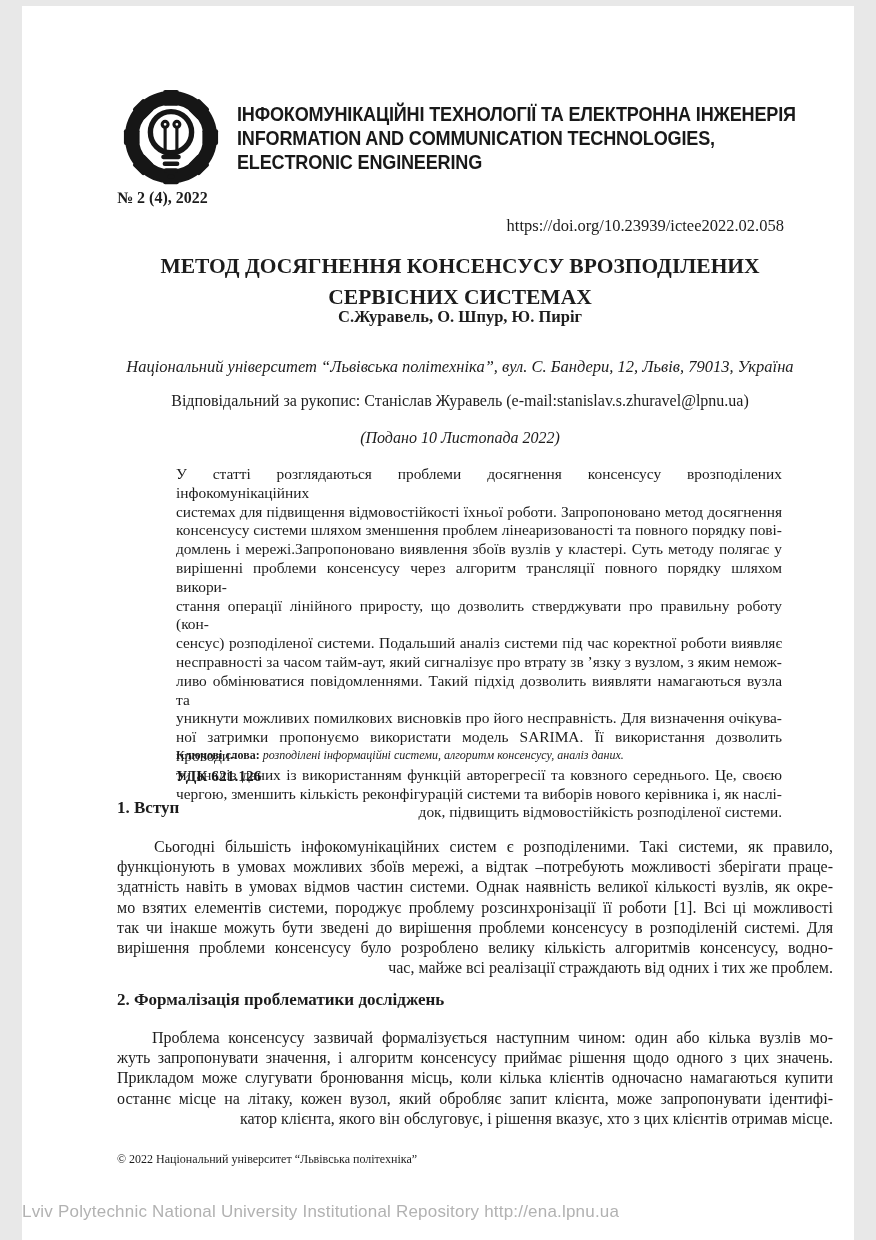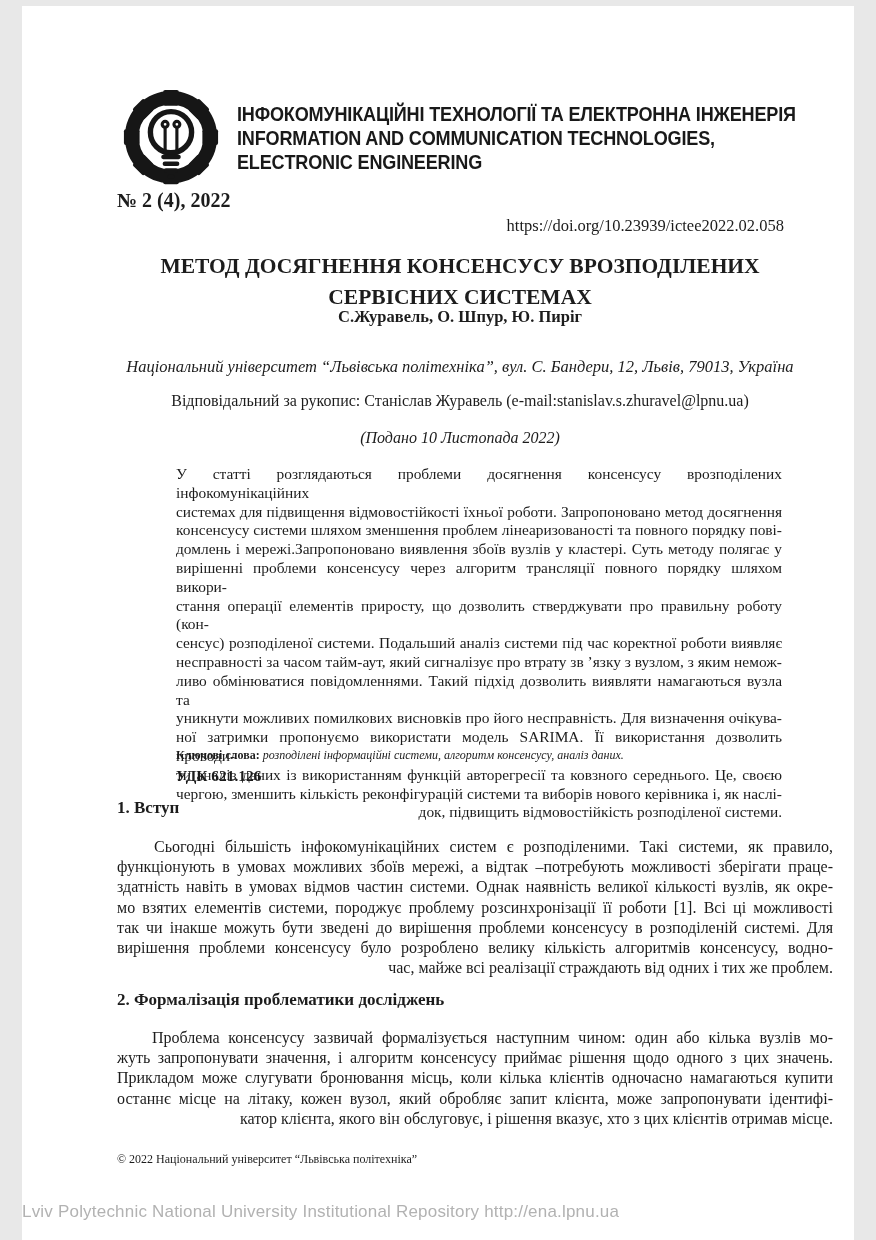--- a/index.html
+++ b/index.html
@@ -8,21 +8,21 @@
     font-family:"Liberation Serif","DejaVu Serif",serif;color:#1c1c1c;overflow:hidden;
   }
   .logo{position:absolute;left:98px;top:84px;width:102px;height:102px;}
   .jtitles{
     position:absolute;left:215px;top:96px;
     font-family:"Liberation Sans","DejaVu Sans",sans-serif;font-weight:700;
     font-size:21px;line-height:24px;color:#191919;
     transform:scaleX(0.86);transform-origin:left top;
     letter-spacing:-0.2px;white-space:nowrap;
   }
-  .issue{position:absolute;left:95px;top:183px;font-weight:700;font-size:20px;}
+  .issue{position:absolute;left:95px;top:183px;font-weight:700;font-size:16px;}
   .doi{position:absolute;right:70px;top:210px;font-size:16.5px;padding-left:10px;}
   .center-line{position:absolute;left:0;width:876px;text-align:center;}
   .title{top:245px;font-weight:700;font-size:21.5px;line-height:31px;}
   .authors{top:301px;font-weight:700;font-size:16.5px;}
   .affil{top:351px;font-style:italic;font-size:16.5px;}
   .corr{top:386px;font-size:16px;}
   .subm{top:423px;font-style:italic;font-size:16px;}
   .abstract{position:absolute;left:154px;top:459px;width:606px;font-size:15.4px;line-height:18.8px;}
   .keywords{position:absolute;left:154px;top:740px;width:606px;font-size:12px;line-height:19px;}
   .keywords .kw-label{font-weight:700;font-style:normal;}
@@ -93,21 +93,21 @@
   <div class="center-line affil">Національний університет “Львівська політехніка”, вул. С. Бандери, 12, Львів, 79013, Україна</div>
   <div class="center-line corr">Відповідальний за рукопис: Станіслав Журавель (e-mail:stanislav.s.zhuravel@lpnu.ua)</div>
   <div class="center-line subm">(Подано 10 Листопада 2022)</div>
 
   <div class="abstract">
       <div class="ln">У статті розглядаються проблеми досягнення консенсусу врозподілених інфокомунікаційних</div>
       <div class="ln">системах для підвищення відмовостійкості їхньої роботи. Запропоновано метод досягнення</div>
       <div class="ln">консенсусу системи шляхом зменшення проблем лінеаризованості та повного порядку пові-</div>
       <div class="ln">домлень і мережі.Запропоновано виявлення збоїв вузлів у кластері. Суть методу полягає у</div>
       <div class="ln">вирішенні проблеми консенсусу через алгоритм трансляції повного порядку шляхом викори-</div>
-      <div class="ln">стання операції елементів приросту, що дозволить стверджувати про правильну роботу (кон-</div>
+      <div class="ln">стання операції лінійного приросту, що дозволить стверджувати про правильну роботу (кон-</div>
       <div class="ln">сенсус) розподіленої системи. Подальший аналіз системи під час коректної роботи виявляє</div>
       <div class="ln">несправності за часом тайм-аут, який сигналізує про втрату зв ’язку з вузлом, з яким немож-</div>
       <div class="ln">ливо обмінюватися повідомленнями. Такий підхід дозволить виявляти намагаються вузла та</div>
       <div class="ln">уникнути можливих помилкових висновків про його несправність. Для визначення очікува-</div>
       <div class="ln">ної затримки пропонуємо використати модель SARIMA. Її використання дозволить проводи-</div>
       <div class="ln">ти аналіз даних із використанням функцій авторегресії та ковзного середнього. Це, своєю</div>
       <div class="ln">чергою, зменшить кількість реконфігурацій системи та виборів нового керівника і, як наслі-</div>
       <div class="ln ln-last">док, підвищить відмовостійкість розподіленої системи.</div>
     </div>
 

